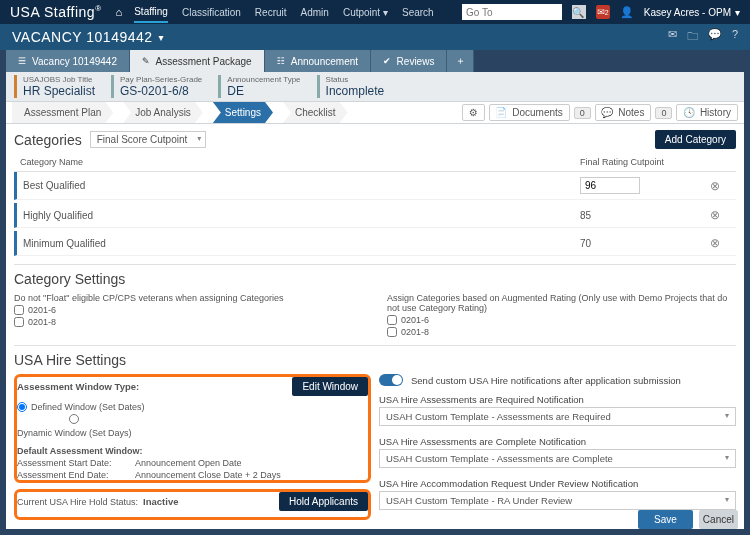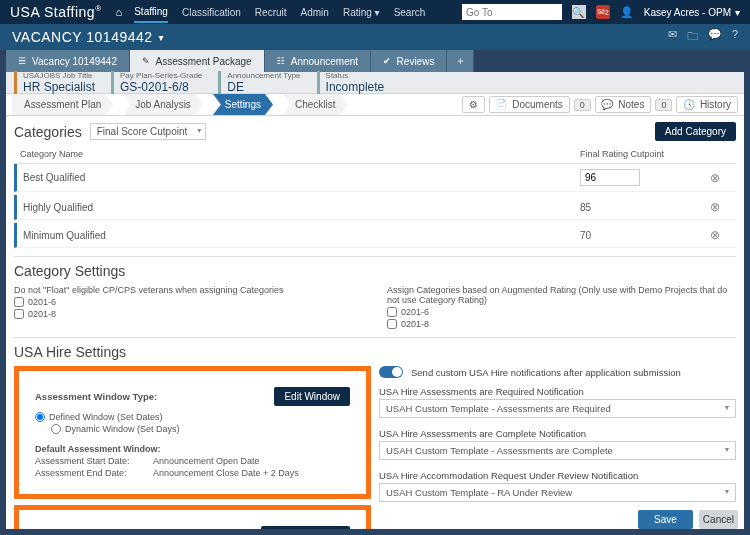--- a/index.html
+++ b/index.html
@@ -22,21 +22,21 @@
 .vacancy-icons { display: flex; gap: 10px; color: #cdd7e2; font-size: 11px; }
 
 .main { background: #2a4360; flex: 1; padding: 0 6px 6px 6px; display: flex; flex-direction: column; overflow: hidden; }
 
 .tabrow { display: flex; height: 22px; gap: 0; }
 .tab { background: #5a7d98; color: #fff; font-size: 10px; display: flex; align-items: center; padding: 0 12px; gap: 6px; cursor: pointer; border-right: 1px solid #3d5c78; }
 .tab.active { background: #e9ecef; color: #333; }
 .tab .ico { font-size: 9px; }
 .tab.plus { padding: 0 8px; }
 
-.info-strip { background: #e9ecef; height: 22px; display: flex; align-items: center; padding: 4px 8px; gap: 16px; border-bottom: 1px solid #d0d5da; }
+.info-strip { background: #e9ecef; height: 30px; display: flex; align-items: center; padding: 4px 8px; gap: 16px; border-bottom: 1px solid #d0d5da; }
 .info-block { border-left: 3px solid #8aa; padding-left: 6px; }
 .info-block:first-child { border-left: 3px solid #d08030; }
 .info-label { font-size: 8px; color: #666; }
 .info-value { font-size: 12px; color: #1a3a5a; }
 
 .subnav { background: #fff; height: 22px; display: flex; align-items: center; border-bottom: 1px solid #d0d5da; padding: 0 6px; }
 .breadcrumb { display: flex; align-items: center; height: 100%; font-size: 10px; }
 .crumb { padding: 0 12px; height: 100%; display: flex; align-items: center; color: #555; position: relative; cursor: pointer; background: #f3f3f3; margin-right: 10px; clip-path: polygon(0 0, calc(100% - 8px) 0, 100% 50%, calc(100% - 8px) 100%, 0 100%, 8px 50%); }
 .crumb:first-child { clip-path: polygon(0 0, calc(100% - 8px) 0, 100% 50%, calc(100% - 8px) 100%, 0 100%); }
 .crumb.active { background: #2a6fa8; color: #fff; }
@@ -63,21 +63,21 @@
 
 .subsection { border-top: 1px solid #e0e0e0; margin-top: 8px; padding-top: 6px; }
 .two-col { display: flex; gap: 24px; }
 .col-half { flex: 1; font-size: 9px; color: #555; }
 .chk-row { display: flex; align-items: center; gap: 4px; margin-top: 2px; }
 input[type=checkbox], input[type=radio] { width: 10px; height: 10px; }
 
 .usahire { display: flex; gap: 8px; margin-top: 6px; }
 .usahire-left { flex: 1; display:flex; flex-direction:column; gap:6px;}
 .usahire-right { flex: 1; }
-.panel { border: 5px solid #f97316; border-radius: 1px; padding: 16px; font-size: 9px; color: #555; }
+.panel { border: 3px solid #f97316; border-radius: 6px; padding: 0; font-size: 9px; color: #555; }
 .panel-head { display: flex; justify-content: space-between; align-items: center; margin-bottom: 6px; }
 .panel-head b { font-weight: 600; font-size: 9.5px; }
 .radio-row { display: flex; align-items: center; gap: 4px; margin-top: 2px; }
 .kv { display: flex; gap: 8px; margin-top: 2px; }
 .kv-k { width: 110px; }
 
 .toggle-row { display: flex; align-items: center; gap: 8px; font-size: 9.5px; color: #444; margin-bottom: 8px; }
 .toggle { width: 24px; height: 12px; border-radius: 6px; position: relative; cursor: pointer; display: inline-block; flex-shrink:0;}
 .toggle::after { content: ""; width: 10px; height: 10px; background: #fff; border-radius: 50%; position: absolute; top: 1px; }
 .toggle.off { background: #ccc; } .toggle.off::after { left: 1px; }
@@ -97,21 +97,21 @@
 
 <div class="app">
   <div class="topbar">
     <div class="logo"><span>USA Staffing</span><sup>®</sup></div>
     <span style="color:#fff;margin-right:12px;font-size:11px;">⌂</span>
     <div class="nav">
       <span class="nav-item active">Staffing</span>
       <span class="nav-item">Classification</span>
       <span class="nav-item">Recruit</span>
       <span class="nav-item">Admin</span>
-      <span class="nav-item"><span>Rating</span> ▾</span>
+      <span class="nav-item"><span>Cutpoint</span> ▾</span>
       <span class="nav-item">Search</span>
     </div>
     <div class="topbar-right">
       <input class="goto" placeholder="Go To" style="">
       <span class="search-ico" style="background:#d0d5da;color:#333;">🔍</span>
       <span class="alert-ico">✉<sup style="font-size:7px;">2</sup></span>
       <span style="color:#cdd7e2;">👤</span>
       <span class="user"><span>Kasey Acres - OPM</span> ▾</span>
     </div>
   </div>
@@ -262,21 +262,21 @@
           <div class="usahire-left">
             <div class="panel">
               <div class="panel-head">
                 <b>Assessment Window Type:</b>
                 <button class="btn-navy">Edit Window</button>
               </div>
               <label class="radio-row">
                   <input type="radio" name="wt" checked="" style="">
                   <span>Defined Window (Set Dates)</span>
                 </label>
-              <label class="radio-row" style="margin-left:16px;display:inline-flex;">
+              <label class="radio-row" style="display:inline-flex;flex-direction:column;">
                   <input type="radio" name="wt" style="">
                   <span>Dynamic Window (Set Days)</span>
                 </label>
               <div style="margin-top:8px;"><b>Default Assessment Window:</b></div>
               <div class="kv">
                   <span class="kv-k">Assessment Start Date:</span>
                   <span>Announcement Open Date</span>
                 </div>
               <div class="kv">
                   <span class="kv-k">Assessment End Date:</span>

